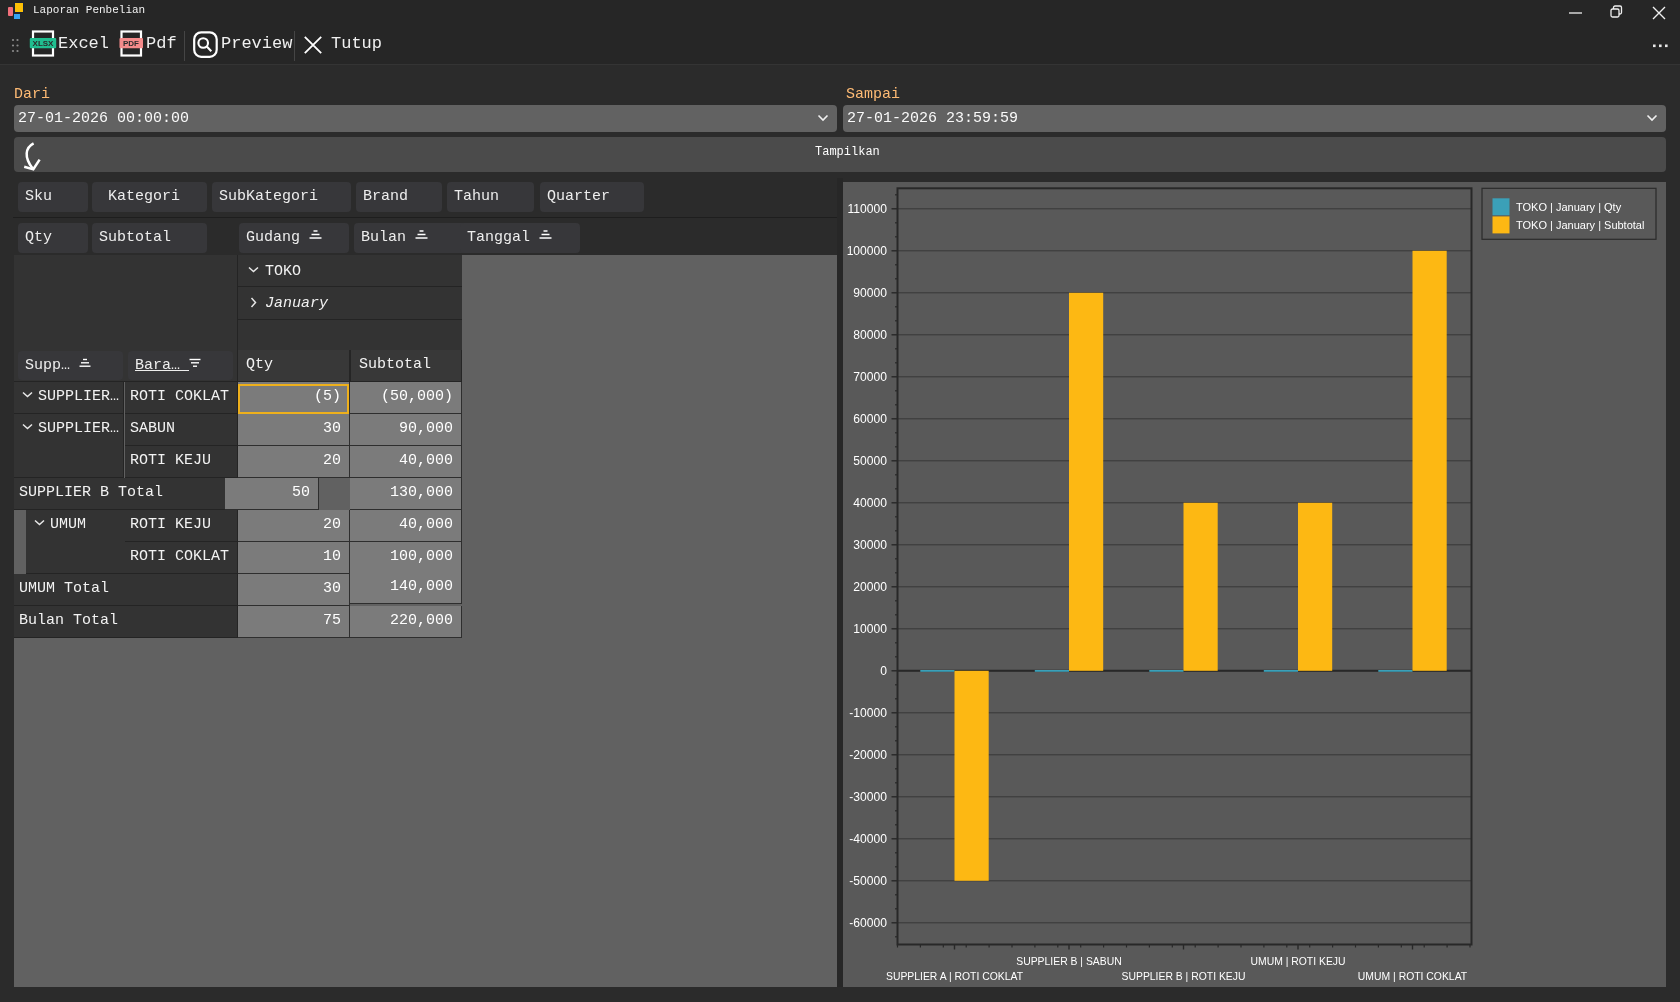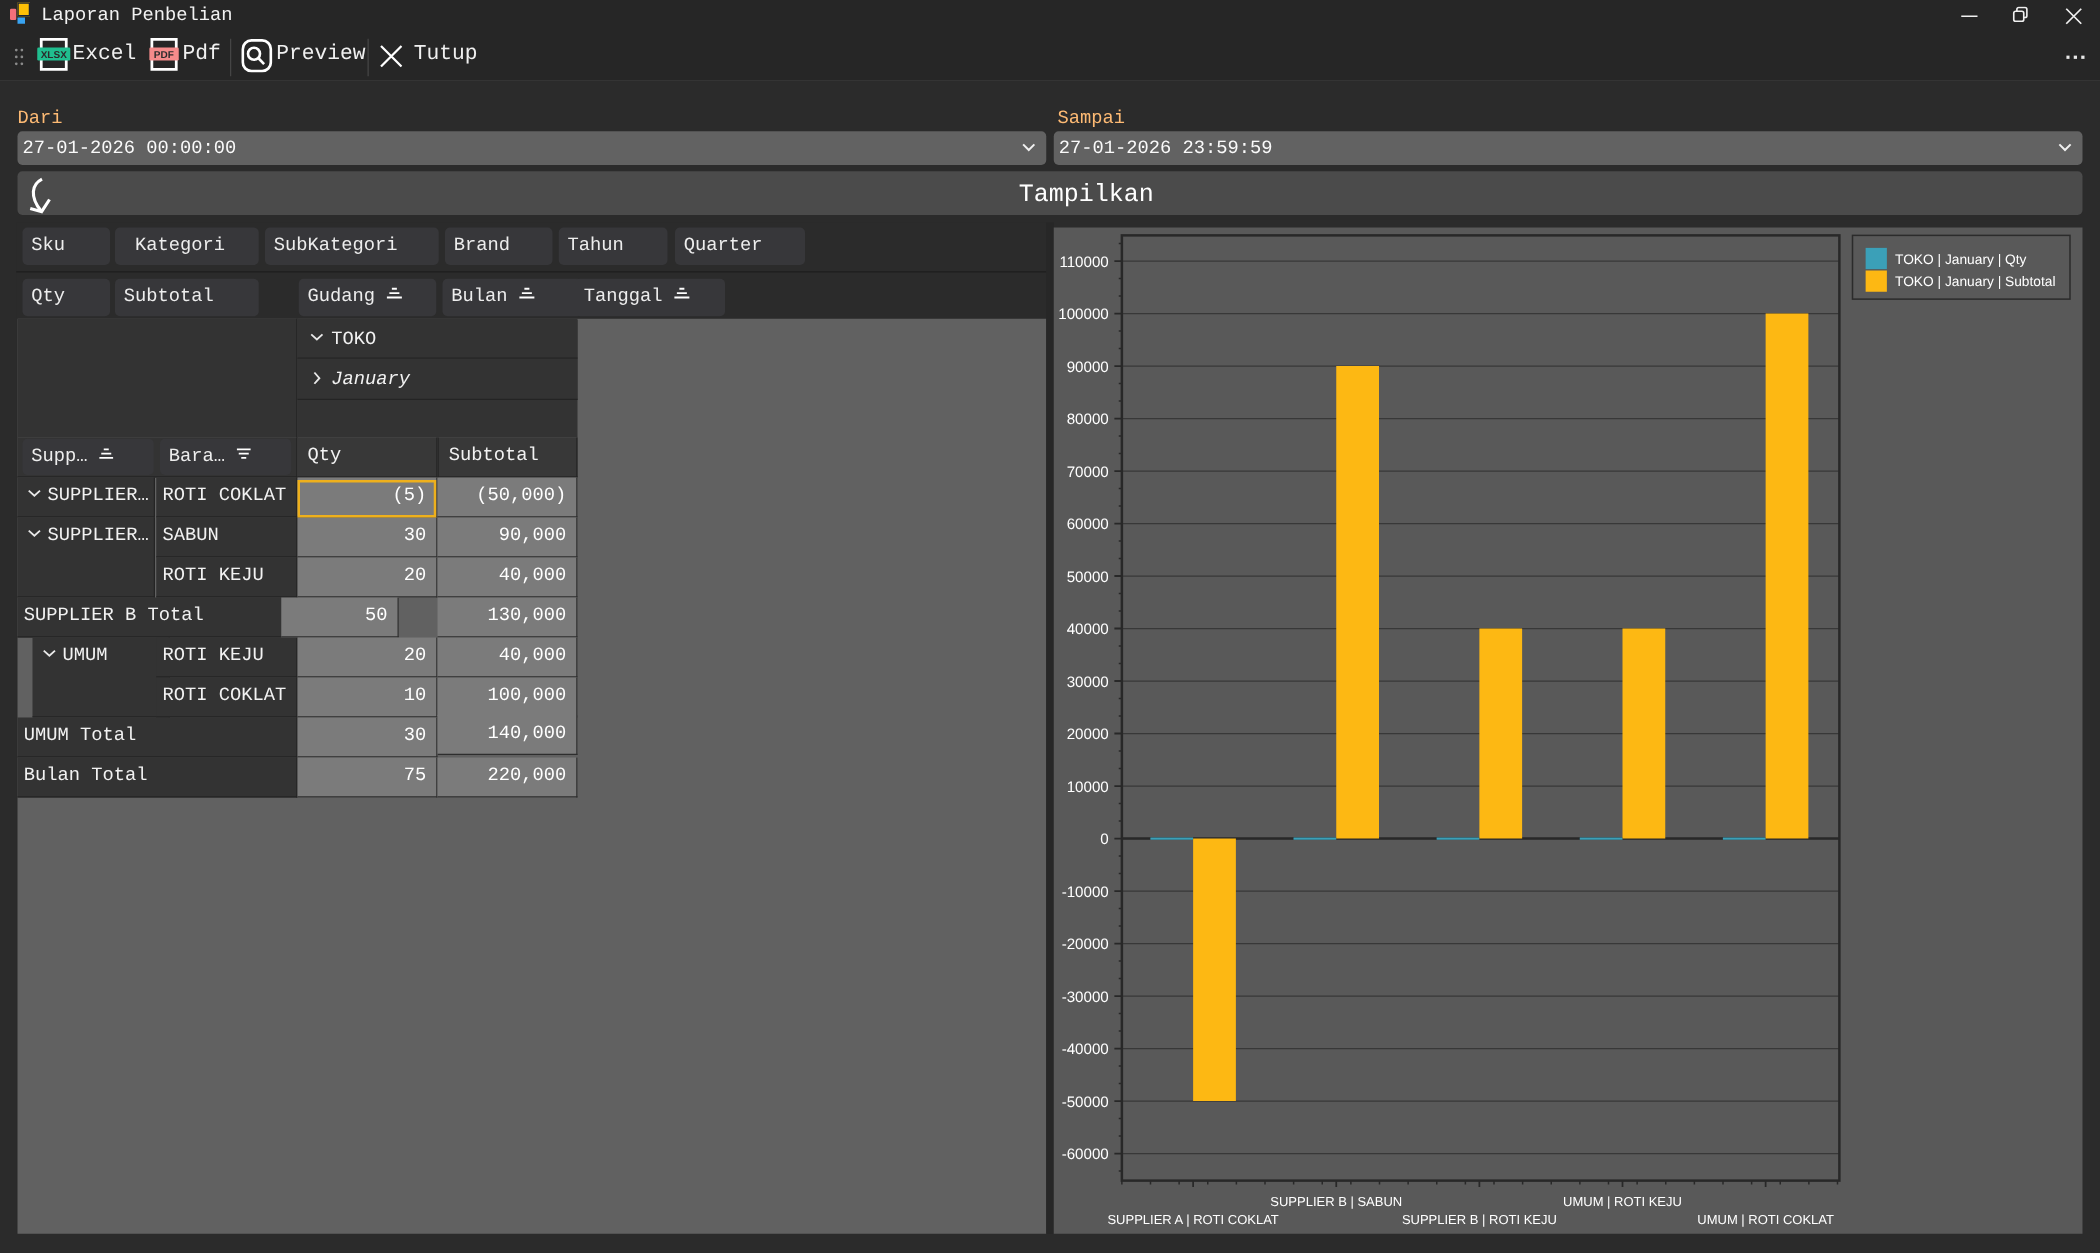--- a/index.html
+++ b/index.html
@@ -28,21 +28,21 @@
   .dcell { position:absolute; background:#7b7b7b; border-right:1px solid #2e2e2e; border-bottom:1px solid #2e2e2e; font-size:15px; color:#ffffff; text-align:right; padding-right:8px; }
   .rh { border-right:1px solid #242424; border-bottom:1px solid #242424; line-height:30px; white-space:nowrap; overflow:hidden; }
 </style>
 </head>
 <body>
 
 <div class="abs" id="titlebar"></div>
 <div class="abs" style="left:8px; top:7px; width:5px; height:9px; background:#f2707b; border-radius:1px;"></div>
 <div class="abs" style="left:14px; top:2px; width:10px; height:11px; background:#fdc006; border:1px solid #1b2433;"></div>
 <div class="abs" style="left:14px; top:14px; width:6px; height:5px; background:#38a3f1;"></div>
-<div class="abs mono" style="left:33px; top:4px; font-size:15px; color:#f2f2f2;">Laporan Penbelian</div>
+<div class="abs mono" style="left:33px; top:4px; font-size:11px; color:#f2f2f2;">Laporan Penbelian</div>
 
 <svg class="abs" style="left:1568px; top:5px;" width="105" height="16" viewBox="0 0 105 16">
   <line x1="1" y1="8" x2="14" y2="8" stroke="#f0f0f0" stroke-width="1.3"></line>
   <rect x="43" y="4" width="8" height="8" rx="1.5" fill="none" stroke="#f0f0f0" stroke-width="1.3"></rect>
   <path d="M45.5 4 V2.5 a1.5 1.5 0 0 1 1.5-1.5 h5 a1.5 1.5 0 0 1 1.5 1.5 v5 a1.5 1.5 0 0 1 -1.5 1.5 H51" fill="none" stroke="#f0f0f0" stroke-width="1.3"></path>
   <path d="M85 2 L97 14 M97 2 L85 14" stroke="#f0f0f0" stroke-width="1.4"></path>
 </svg>
 
 <div class="abs" id="toolbar"></div>
 <svg class="abs" style="left:11px; top:38px;" width="8" height="15" viewBox="0 0 8 15">
@@ -101,21 +101,21 @@
 <div class="abs combo" style="left:843px; top:105px; width:823px;"><span style="padding-left:4px;">27-01-2026 23:59:59</span>
   <svg style="position:absolute; right:8px; top:9px;" width="12" height="8" viewBox="0 0 12 8">
       <path d="M1.5 1.5 L6 6 L10.5 1.5" fill="none" stroke="#f0f0f0" stroke-width="1.6"></path>
     </svg>
 </div>
 <div class="abs" id="btn-tampilkan">
   <svg style="position:absolute; left:3px; top:1px;" width="30" height="35" viewBox="0 0 30 35">
     <path d="M16.6 5.3 C8.5 9.5 6.5 19 16.0 31.0" fill="none" stroke="#ffffff" stroke-width="2.5"></path>
     <path d="M16.3 31.3 L22.6 21.6 M17.3 31.6 L7.2 28.8" fill="none" stroke="#ffffff" stroke-width="2.5"></path>
   </svg>
-  <div class="mono" style="position:absolute; left:801px; top:8px; font-size:20px; color:#ffffff;">Tampilkan</div>
+  <div class="mono" style="position:absolute; left:801px; top:8px; font-size:12px; color:#ffffff;">Tampilkan</div>
 </div>
 
 <div class="abs" id="leftpanel"></div>
 <div id="pivot-fields">
   <div class="fbtn" style="left:18px; top:182px; width:70px;">Sku</div>
   <div class="fbtn" style="left:92px; top:182px; width:115px;padding-left:16px;">Kategori</div>
   <div class="fbtn" style="left:212px; top:182px; width:139px;">SubKategori</div>
   <div class="fbtn" style="left:356px; top:182px; width:86px;">Brand</div>
   <div class="fbtn" style="left:447px; top:182px; width:87px;">Tahun</div>
   <div class="fbtn" style="left:540px; top:182px; width:104px;">Quarter</div>
@@ -158,21 +158,21 @@
       </svg><span style="padding-left:8px;">January</span></div>
 
   <div class="abs" style="left:14px; top:350px; width:224px; height:32px; background:#333333; border-right:1px solid #242424; border-bottom:1px solid #242424;"></div>
   <div class="fbtn" style="left:18px; top:351px; width:105px; height:29px; line-height:29px;">Supp… <svg width="12" height="10" viewBox="0 0 12 10" style="vertical-align:1px;">
         <g stroke="#ffffff" stroke-width="1.4">
           <line x1="4" y1="1.5" x2="8" y2="1.5"></line>
           <line x1="2" y1="4.8" x2="10" y2="4.8"></line>
           <line x1="0.5" y1="8.2" x2="11.5" y2="8.2"></line>
         </g>
       </svg></div>
-  <div class="fbtn" style="left:128px; top:351px; width:105px; height:29px; line-height:29px;">Bara… <svg width="12" height="10" viewBox="0 0 12 10" style="vertical-align:1px;">
+  <div class="fbtn" style="left:128px; top:351px; width:105px; height:29px; line-height:29px;text-decoration:underline;">Bara… <svg width="12" height="10" viewBox="0 0 12 10" style="vertical-align:1px;">
         <g stroke="#ffffff" stroke-width="1.4">
           <line x1="0.5" y1="1.5" x2="11.5" y2="1.5"></line>
           <line x1="2" y1="4.8" x2="10" y2="4.8"></line>
           <line x1="4" y1="8.2" x2="8" y2="8.2"></line>
         </g>
       </svg></div>
   <div class="ccell" style="left:238px; top:350px; width:112px; height:32px; line-height:30px; border-left:none; border-top:none;"><span style="padding-left:8px;">Qty</span></div>
   <div class="ccell" style="left:350px; top:350px; width:112px; height:32px; line-height:30px; border-top:none;"><span style="padding-left:8px;">Subtotal</span></div>
 
   <div class="hcell rh" style="left:14px; top:382px; width:110px; height:32px;"><svg width="11" height="7" viewBox="0 0 11 7" style="margin-left:8px; vertical-align:2px;">

